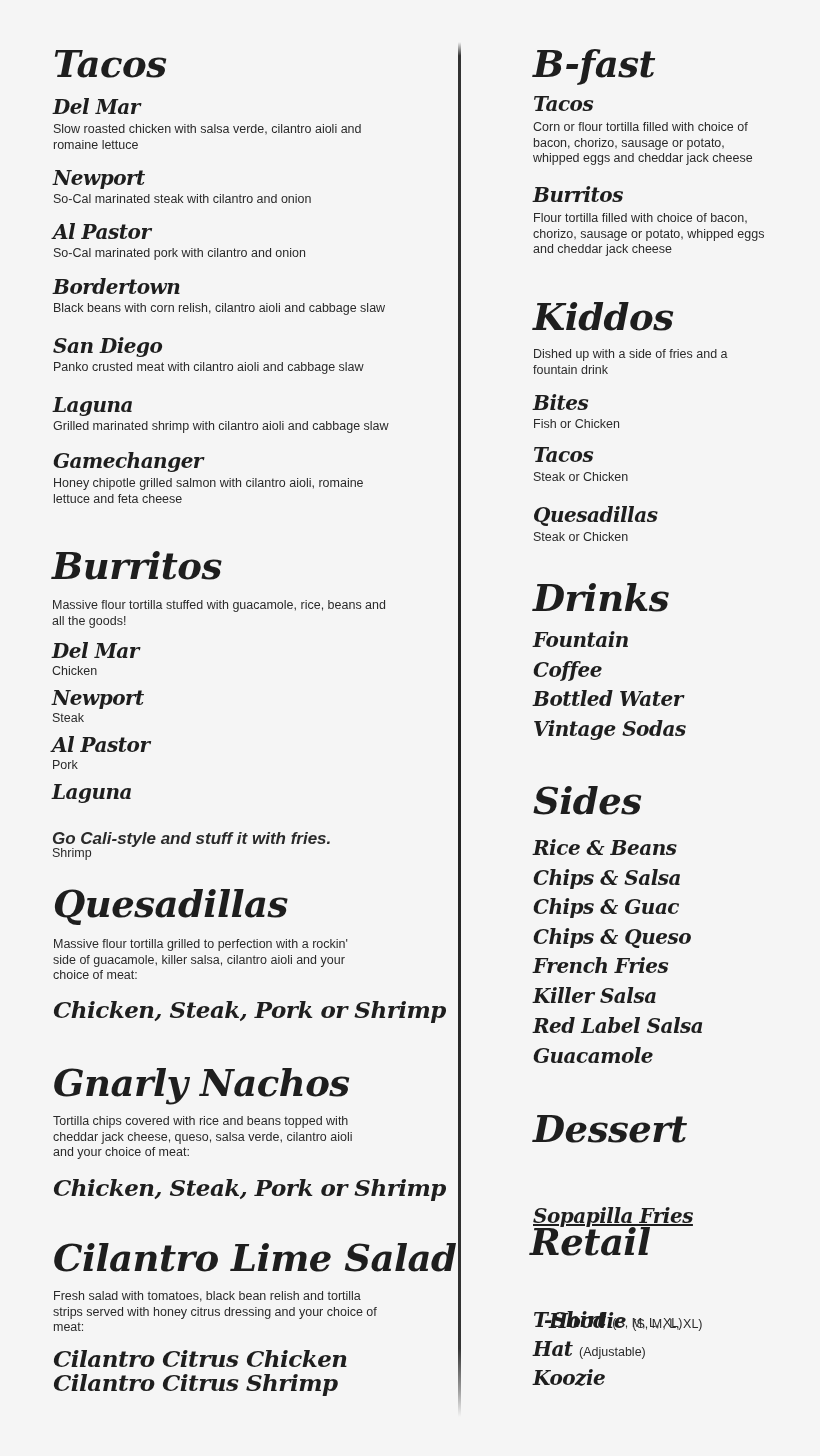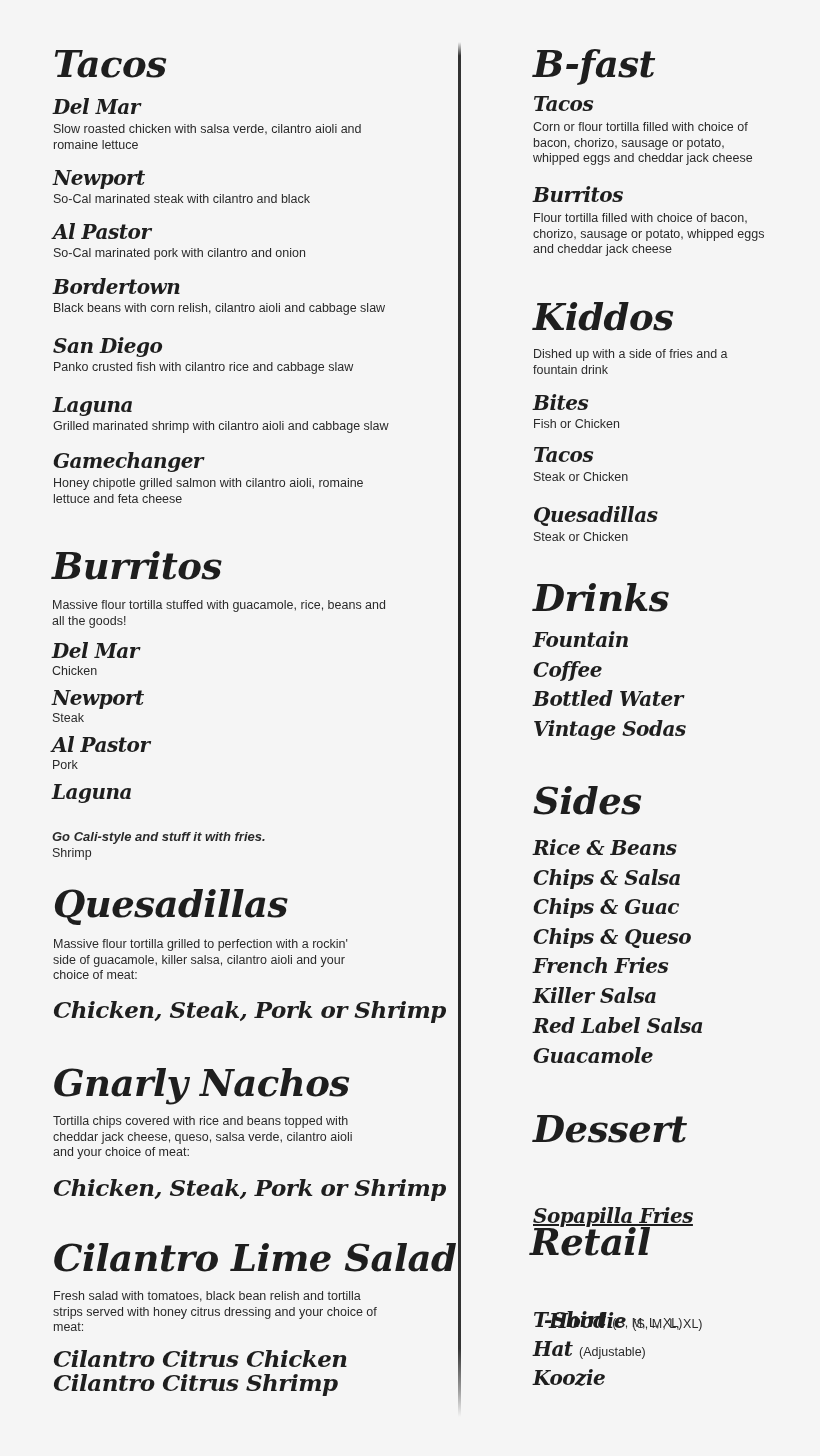--- a/index.html
+++ b/index.html
@@ -27,21 +27,21 @@
     .h3 { font-size: 23px; line-height: 24px; }
     .desc {
       font-family: "Liberation Sans", sans-serif;
       font-size: 12.5px;
       line-height: 15.5px;
       color: #2a2a2a;
       white-space: normal;
     }
     .note {
       font-family: "Liberation Sans", sans-serif;
-      font-size: 13px; font-weight: bold; font-style: italic; color: #2a2a2a;
+      font-size: 17px; font-weight: bold; font-style: italic; color: #2a2a2a;
     }
     .size {
       font-family: "Liberation Sans", sans-serif;
       font-size: 12.5px; font-weight: normal; font-style: normal; letter-spacing: 0; color: #2a2a2a;
     }
     .divider {
       position: absolute; left: 458px; top: 42px; width: 3px; height: 1375px;
       background: linear-gradient(to bottom, #f5f5f5 0%, #333 1%, #222 50%, #333 95%, #999 98%, #f5f5f5 100%);
     }
   </style>
@@ -49,30 +49,30 @@
 <body>
 
 <div class="col left">
 
   <div class="abs script h1" style="top:44px;">Tacos</div>
 
   <div class="abs script h2" style="top:96px;">Del Mar</div>
   <div class="abs desc" style="top:122px; width:320px;">Slow roasted chicken with salsa verde, cilantro aioli and romaine lettuce</div>
 
   <div class="abs script h2" style="top:167px;">Newport</div>
-  <div class="abs desc" style="top:192px; width:360px;">So-Cal marinated steak with cilantro and black</div>
+  <div class="abs desc" style="top:192px; width:360px;">So-Cal marinated steak with cilantro and onion</div>
 
   <div class="abs script h2" style="top:221px;">Al Pastor</div>
   <div class="abs desc" style="top:246px; width:360px;">So-Cal marinated pork with cilantro and onion</div>
 
   <div class="abs script h2" style="top:276px;">Bordertown</div>
   <div class="abs desc" style="top:301px; width:380px;">Black beans with corn relish, cilantro aioli and cabbage slaw</div>
 
   <div class="abs script h2" style="top:335px;">San Diego</div>
-  <div class="abs desc" style="top:360px; width:380px;">Panko crusted fish with cilantro rice and cabbage slaw</div>
+  <div class="abs desc" style="top:360px; width:380px;">Panko crusted meat with cilantro aioli and cabbage slaw</div>
 
   <div class="abs script h2" style="top:394px;">Laguna</div>
   <div class="abs desc" style="top:419px; width:380px;">Grilled marinated shrimp with cilantro aioli and cabbage slaw</div>
 
   <div class="abs script h2" style="top:450px;">Gamechanger</div>
   <div class="abs desc" style="top:476px; width:330px;">Honey chipotle grilled salmon with cilantro aioli, romaine lettuce and feta cheese</div>
 
   <div class="abs script h1" style="top:546px; left:-1px;">Burritos</div>
   <div class="abs desc" style="top:598px; left:-1px; width:340px;">Massive flour tortilla stuffed with guacamole, rice, beans and all the goods!</div>
 

